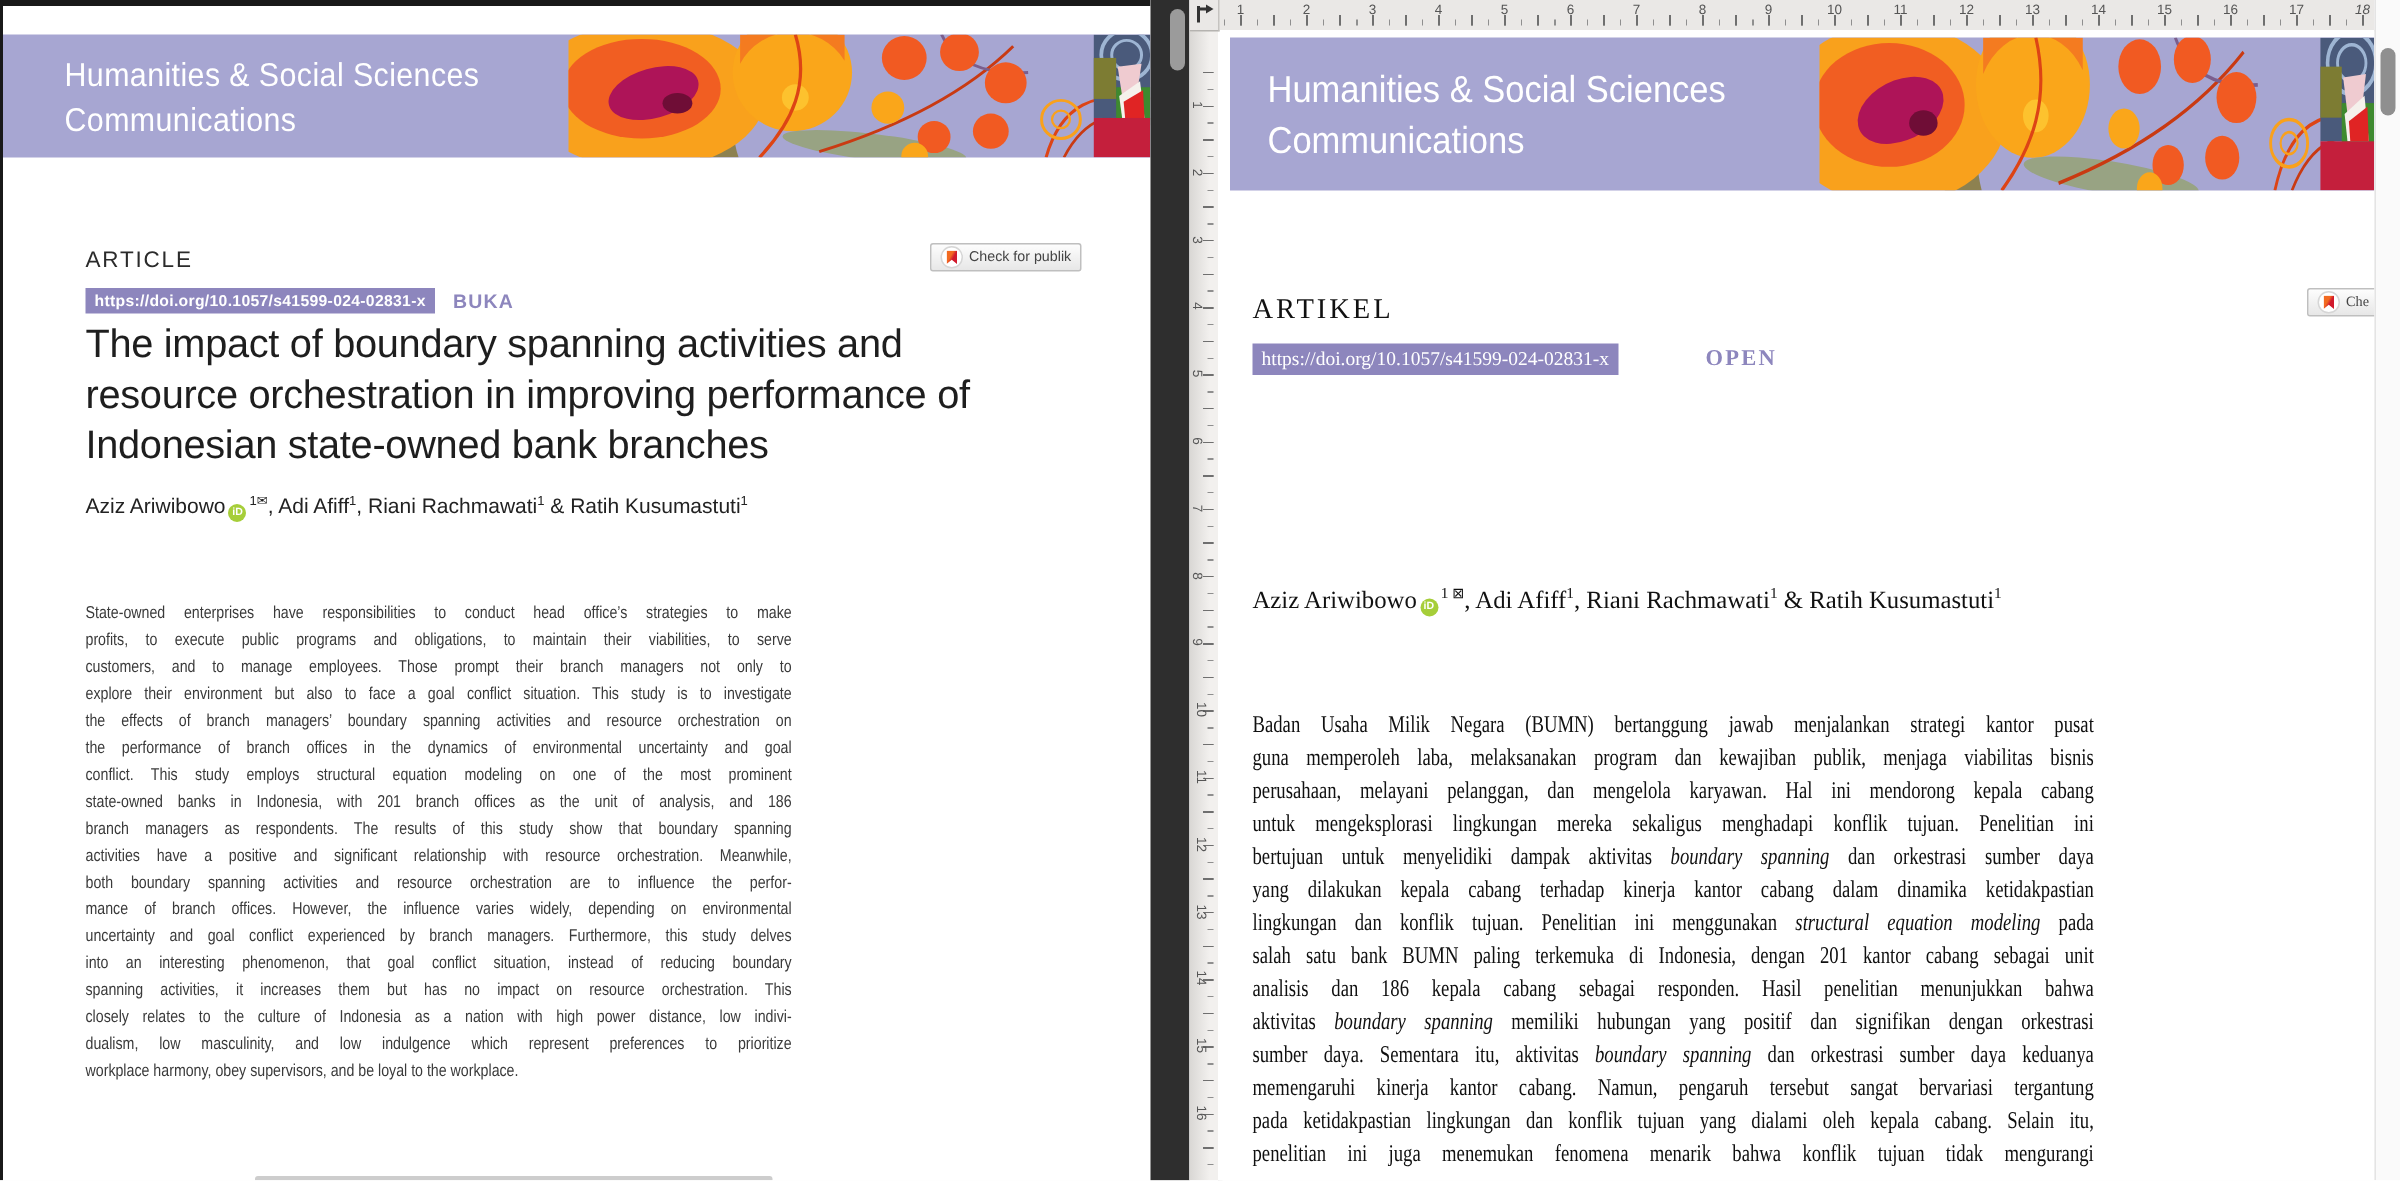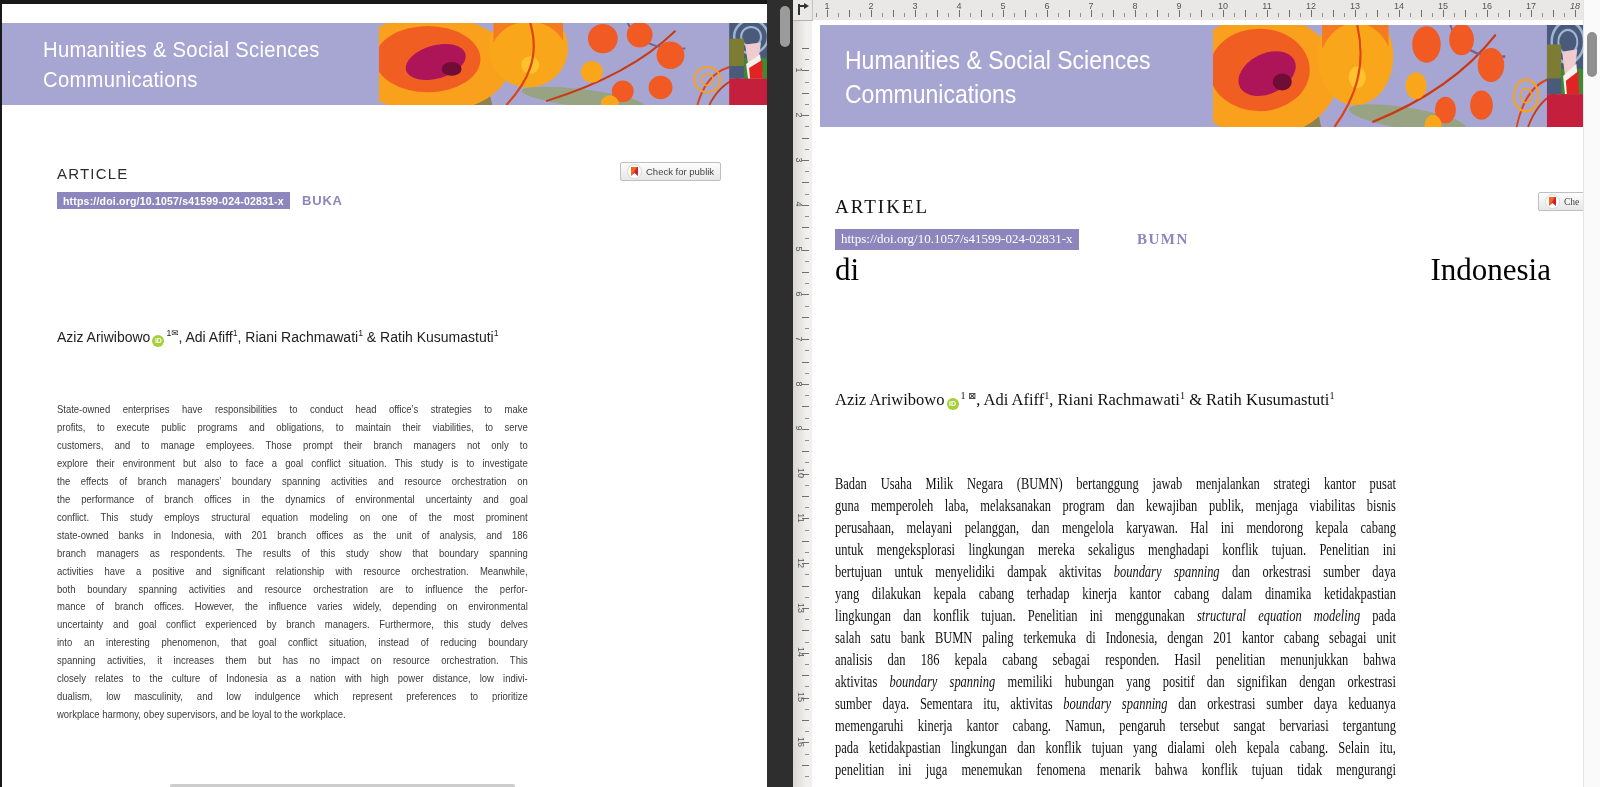--- a/index.html
+++ b/index.html
@@ -148,20 +148,25 @@
     <div class="doi-badge">https://doi.org/10.1057/s41599-024-02831-x</div>
     <div class="open-label">BUKA</div>
 
     <button class="check-btn check-left">
       <span class="cr-icon">
           <i></i>
         </span>
       <span>Check for publik</span>
     </button>
 
+    <h1 class="ltitle">
+        <div class="line">The impact of boundary spanning activities and</div>
+        <div class="line">resource orchestration in improving performance of</div>
+        <div class="line">Indonesian state-owned bank branches</div>
+      </h1>
     <div class="lauthors"><span>Aziz Ariwibowo</span><span class="orcid">iD</span><span class="sup">1</span><span class="mailic sup">✉</span><span>, Adi Afiff</span><span class="sup">1</span><span>, Riani Rachmawati</span><span class="sup">1</span><span> &amp; Ratih Kusumastuti</span><span class="sup">1</span></div>
     <div class="labstract just">
         <div class="line">State-owned enterprises have responsibilities to conduct head office’s strategies to make</div>
         <div class="line">profits, to execute public programs and obligations, to maintain their viabilities, to serve</div>
         <div class="line">customers, and to manage employees. Those prompt their branch managers not only to</div>
         <div class="line">explore their environment but also to face a goal conflict situation. This study is to investigate</div>
         <div class="line">the effects of branch managers’ boundary spanning activities and resource orchestration on</div>
         <div class="line">the performance of branch offices in the dynamics of environmental uncertainty and goal</div>
         <div class="line">conflict. This study employs structural equation modeling on one of the most prominent</div>
         <div class="line">state-owned banks in Indonesia, with 201 branch offices as the unit of analysis, and 186</div>
@@ -236,31 +241,30 @@
           <div>Humanities &amp; Social Sciences</div>
           <div>Communications</div>
         </div>
         <svg class="art2" viewBox="0 0 390 84" preserveAspectRatio="none">
           <use href="#artgroup"></use>
         </svg>
       </div>
 
       <div class="rartikel">ARTIKEL</div>
       <div class="rdoi">https://doi.org/10.1057/s41599-024-02831-x</div>
-      <div class="rbuka">BUMN</div>
+      <div class="rbuka">OPEN</div>
 
       <button class="check-btn check-right">
         <span class="cr-icon">
             <i></i>
           </span>
         <span>Che</span>
       </button>
 
       <h1 class="rtitle">
-          <div class="line"><span>di Indonesia</span></div>
         </h1>
       <div class="rauthors"><span>Aziz Ariwibowo</span><span class="orcid">iD</span><span class="sup">1 </span><span class="mailbx sup">⊠</span><span>, Adi Afiff</span><span class="sup">1</span><span>, Riani Rachmawati</span><span class="sup">1</span><span> &amp; Ratih Kusumastuti</span><span class="sup">1</span></div>
       <div class="rabstract just-all">
           <div class="line"><span>Badan Usaha Milik Negara (BUMN) bertanggung jawab menjalankan strategi kantor pusat</span></div>
           <div class="line"><span>guna memperoleh laba, melaksanakan program dan kewajiban publik, menjaga viabilitas bisnis</span></div>
           <div class="line"><span>perusahaan, melayani pelanggan, dan mengelola karyawan. Hal ini mendorong kepala cabang</span></div>
           <div class="line"><span>untuk mengeksplorasi lingkungan mereka sekaligus menghadapi konflik tujuan. Penelitian ini</span></div>
           <div class="line"><span>bertujuan untuk menyelidiki dampak aktivitas </span><span class="it">boundary spanning</span><span> dan orkestrasi sumber daya</span></div>
           <div class="line"><span>yang dilakukan kepala cabang terhadap kinerja kantor cabang dalam dinamika ketidakpastian</span></div>
           <div class="line"><span>lingkungan dan konflik tujuan. Penelitian ini menggunakan </span><span class="it">structural equation modeling</span><span> pada</span></div>

